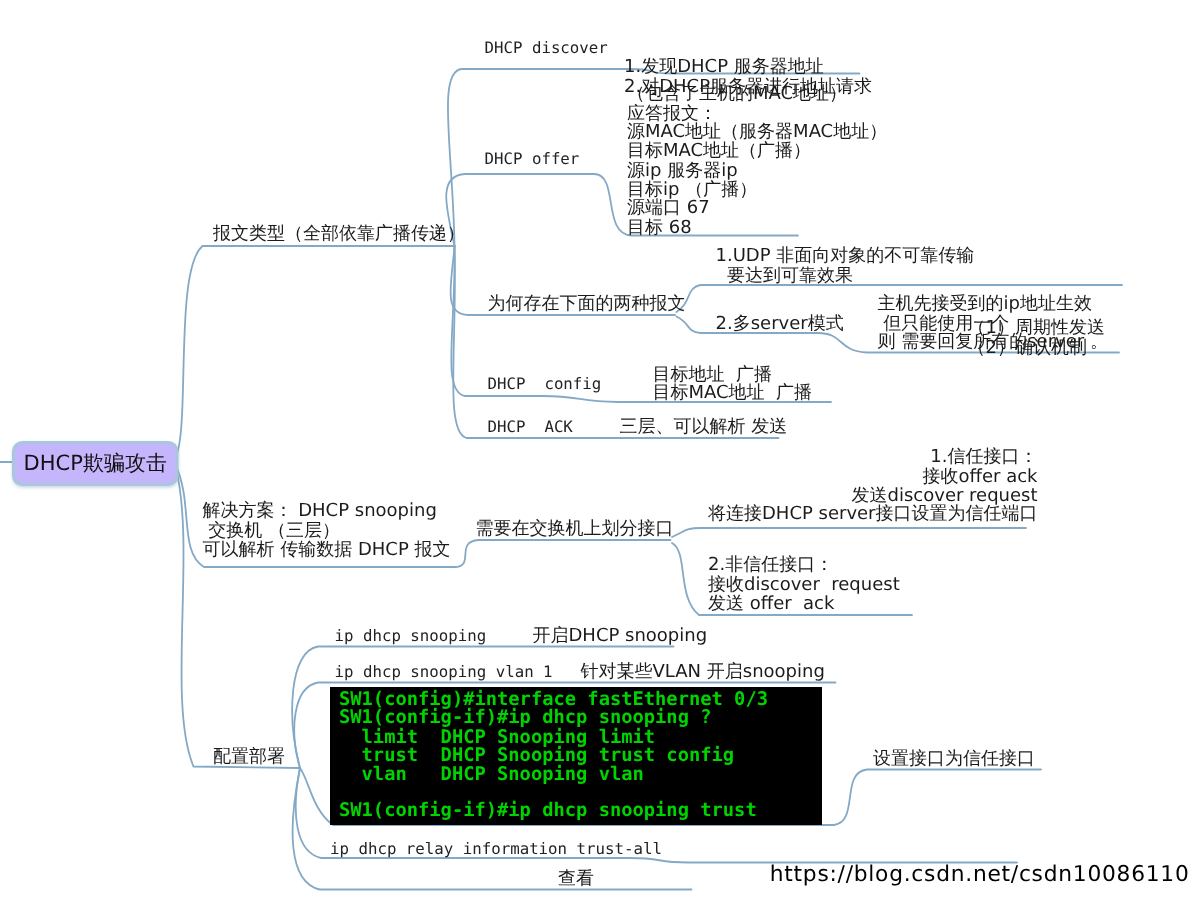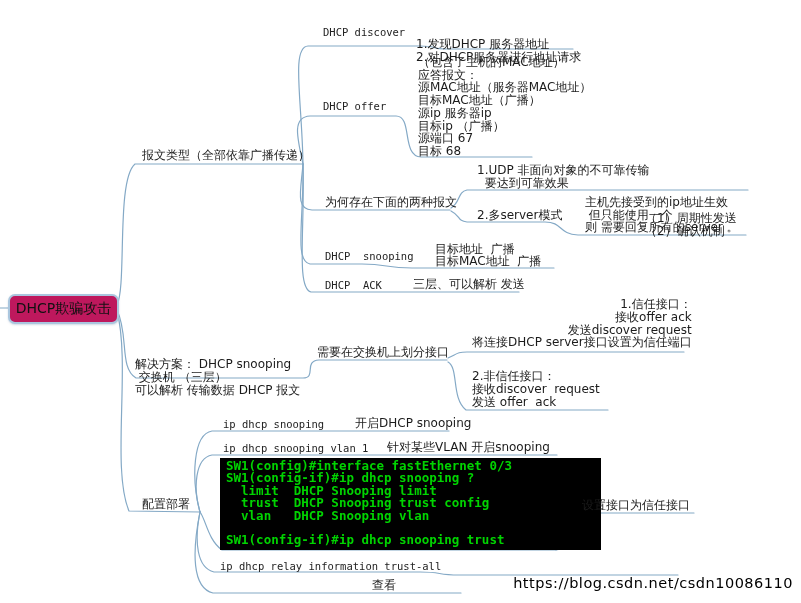--- a/index.html
+++ b/index.html
@@ -7,27 +7,27 @@
     width:801px;height:603px;background:#ffffff;
     font-family:"DejaVu Sans",sans-serif;
     position:relative;overflow:hidden;color:#1b1b1b;
   }
   #canvas{position:absolute;inset:0;width:801px;height:603px;}
   svg.links{position:absolute;left:0;top:0;pointer-events:none;}
   .n{position:absolute;white-space:pre;font-size:12px;line-height:12.8px;color:#1b1b1b;}
   .mono{font-family:"DejaVu Sans Mono",monospace;font-size:10.5px;line-height:12px;color:#222;}
   .root-box{
     position:absolute;left:8px;top:294px;width:107px;height:26px;
-    border:2px solid #aac6de;border-radius:7px;background:#be185d;
+    border:2px solid #aac6de;border-radius:7px;background:#c4b5fd;
     display:flex;align-items:center;justify-content:center;
     box-shadow:0 1px 2px rgba(120,150,180,.35);
   }
   .root-box .t{font-size:14px;color:#111;}
   .term{
-    position:absolute;left:220px;top:458px;width:381px;height:92px;
+    position:absolute;left:220px;top:458px;width:328px;height:92px;
     background:#000;overflow:hidden;box-sizing:border-box;padding:2px 0 0 6px;
   }
   .term pre{
     margin:0;font-family:"DejaVu Sans Mono",monospace;font-weight:bold;
     font-size:12.5px;line-height:12.4px;color:#00d400;
   }
   .watermark{
     position:absolute;right:8px;top:575px;font-size:14.5px;letter-spacing:.5px;
     color:#000000;font-family:"DejaVu Sans",sans-serif;
   }
@@ -93,28 +93,28 @@
   <div class="n" style="left:325px;top:196px;">为何存在下面的两种报文</div>
   <div class="n" style="left:477px;top:164px;">1.UDP 非面向对象的不可靠传输
   要达到可靠效果</div>
   <div class="n" style="left:645px;top:164px;margin-top:48px;">（1）周期性发送
 （2）确认机制</div>
   <div class="n" style="left:477px;top:209px;">2.多server模式</div>
   <div class="n" style="left:585px;top:196px;line-height:12.7px;">主机先接受到的ip地址生效
  但只能使用一个
 则 需要回复所有的server 。</div>
 
-  <div class="n mono" style="left:325px;top:250px;">DHCP  snooping</div>
+  <div class="n mono" style="left:325px;top:250px;">DHCP  config</div>
   <div class="n" style="left:435px;top:243px;line-height:12px;">目标地址  广播
 目标MAC地址  广播</div>
 
   <div class="n mono" style="left:325px;top:279px;">DHCP  ACK</div>
   <div class="n" style="left:413px;top:278px;">三层、可以解析 发送</div>
 
-  <div class="n" style="left:135px;top:334px;line-height:13px;margin-top:24px;">解决方案： DHCP snooping
+  <div class="n" style="left:135px;top:334px;line-height:13px;">解决方案： DHCP snooping
  交换机 （三层）
 可以解析 传输数据 DHCP 报文</div>
   <div class="n" style="left:317px;top:346px;">需要在交换机上划分接口</div>
   <div class="n" style="left:472px;top:298px;text-align:right;">1.信任接口：
 接收offer ack
 发送discover request
 将连接DHCP server接口设置为信任端口</div>
   <div class="n" style="left:472px;top:370px;">2.非信任接口：
 接收discover  request
 发送 offer  ack</div>

